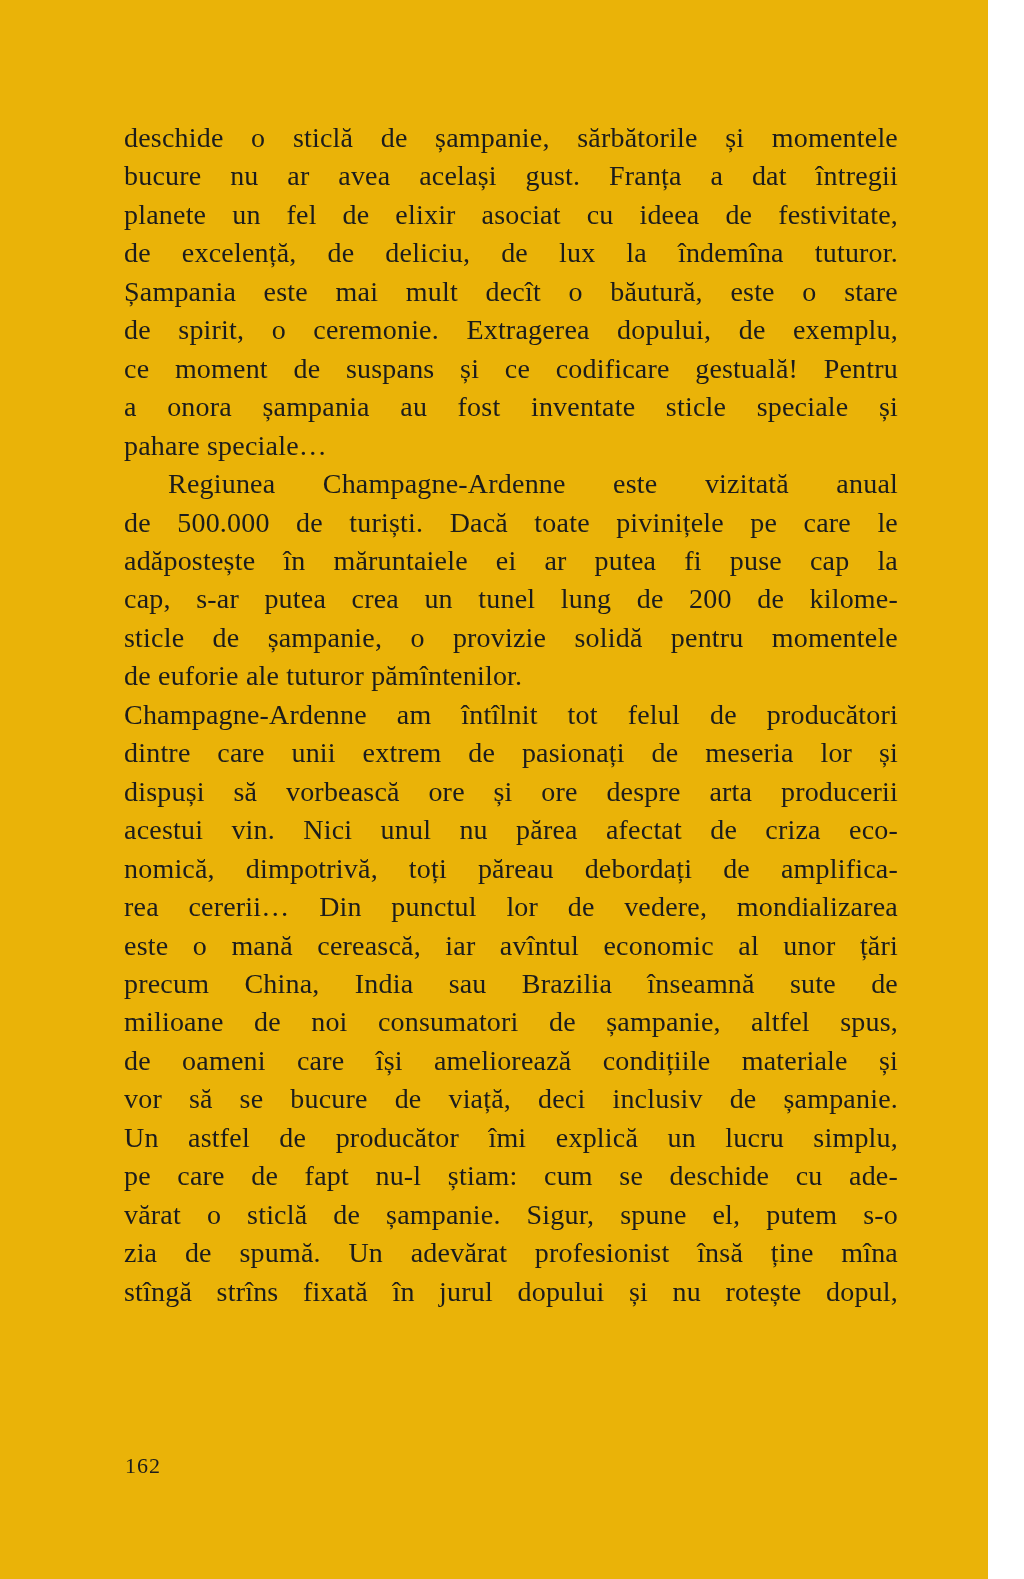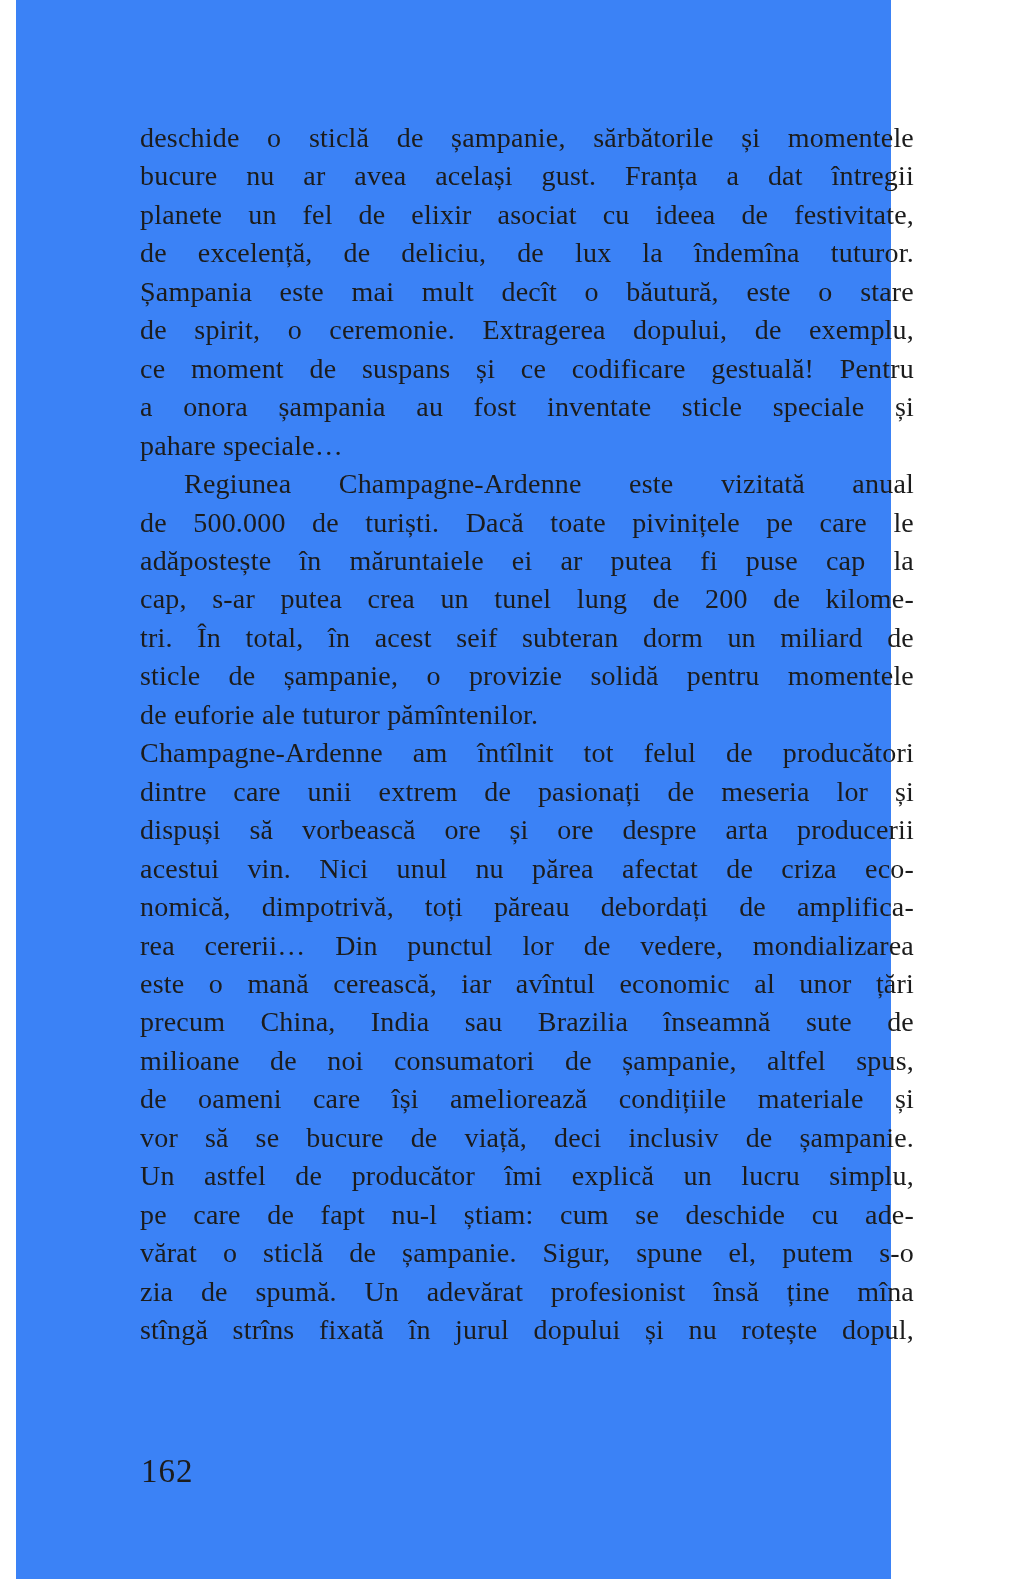--- a/index.html
+++ b/index.html
@@ -6,24 +6,23 @@
   html, body {
     width: 1024px;
     height: 1579px;
     background: #ffffff;
     font-family: "Liberation Serif", serif;
     color: #1c1c1c;
     overflow: hidden;
   }
   .book-page {
     position: relative;
-    width: 875px;
+    width: 988px;
     height: 1579px;
-    background: #3b82f6;
-    margin-left: 16px;
+    background: #eab308;
   }
   .text-block {
     position: absolute;
     left: 124px;
     top: 119px;
     width: 774px;
   }
   .line {
     font-size: 28px;
     line-height: 38.45px;
@@ -36,21 +35,21 @@
   }
   .line.ind {
     text-indent: 44px;
   }
   .it {
   }
   .page-number {
     position: absolute;
     left: 125px;
     top: 1453px;
-    font-size: 33px;
+    font-size: 22px;
     letter-spacing: 1px;
     color: #1c1c1c;
   }
 </style>
 </head>
 <body>
 
 <div class="book-page">
   <div class="text-block">
       <div class="line just"><span>deschide o sticlă de șampanie, sărbătorile și momentele</span></div>
@@ -59,21 +58,20 @@
       <div class="line just"><span>de excelență, de deliciu, de lux la îndemîna tuturor.</span></div>
       <div class="line just"><span>Șampania este mai mult decît o băutură, este o stare</span></div>
       <div class="line just"><span>de spirit, o ceremonie. Extragerea dopului, de exemplu,</span></div>
       <div class="line just"><span>ce moment de suspans și ce codificare gestuală! Pentru</span></div>
       <div class="line just"><span>a onora șampania au fost inventate sticle speciale și</span></div>
       <div class="line"><span>pahare speciale…</span></div>
       <div class="line just ind"><span>Regiunea Champagne-Ardenne este vizitată anual</span></div>
       <div class="line just"><span>de 500.000 de turiști. Dacă toate pivinițele pe care le</span></div>
       <div class="line just"><span>adăpostește în măruntaiele ei ar putea fi puse cap la</span></div>
       <div class="line just"><span>cap, s-ar putea crea un tunel lung de 200 de kilome-</span></div>
-      <div class="line just"><span>tri. În total, în acest seif subteran dorm un miliard de</span></div>
       <div class="line just"><span>sticle de șampanie, o provizie solidă pentru momentele</span></div>
       <div class="line"><span>de euforie ale tuturor pămîntenilor.</span></div>
       <div class="line just"><span>Champagne-Ardenne am întîlnit tot felul de producători</span></div>
       <div class="line just"><span>dintre care unii extrem de pasionați de meseria lor și</span></div>
       <div class="line just"><span>dispuși să vorbească ore și ore despre arta producerii</span></div>
       <div class="line just"><span>acestui vin. Nici unul nu părea afectat de criza eco-</span></div>
       <div class="line just"><span>nomică, dimpotrivă, toți păreau debordați de amplifica-</span></div>
       <div class="line just"><span>rea cererii… Din punctul lor de vedere, mondializarea</span></div>
       <div class="line just"><span>este o mană cerească, iar avîntul economic al unor țări</span></div>
       <div class="line just"><span>precum China, India sau Brazilia înseamnă sute de</span></div>

